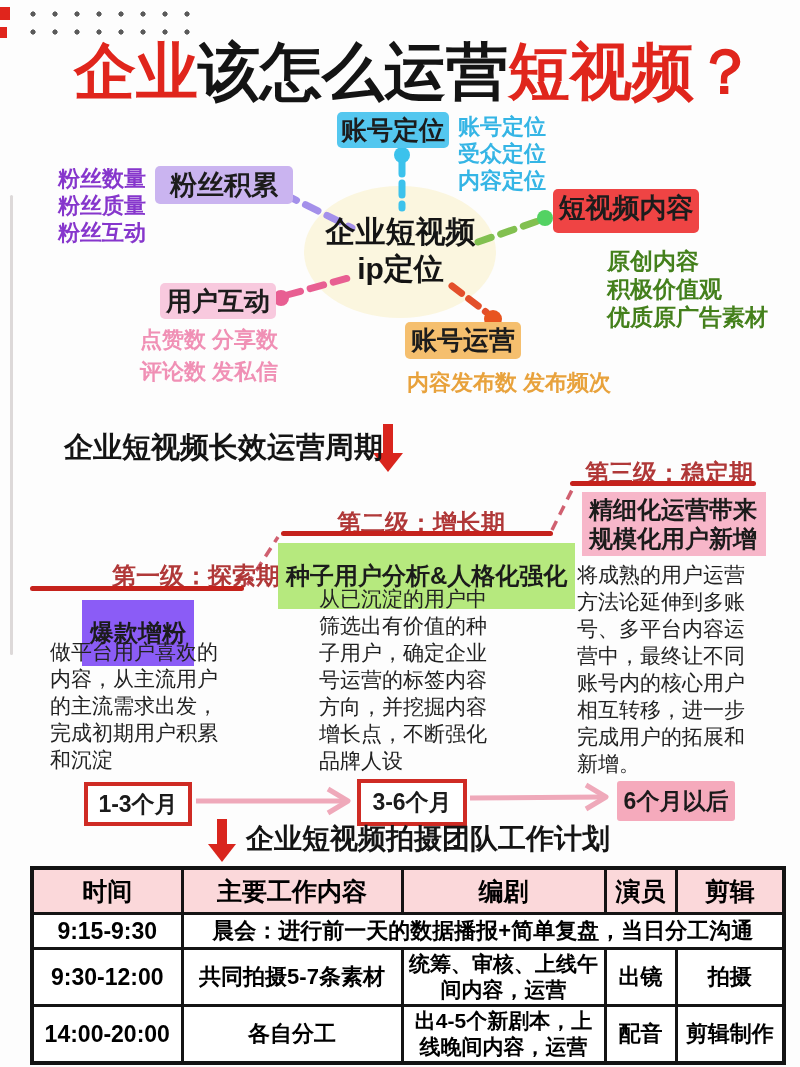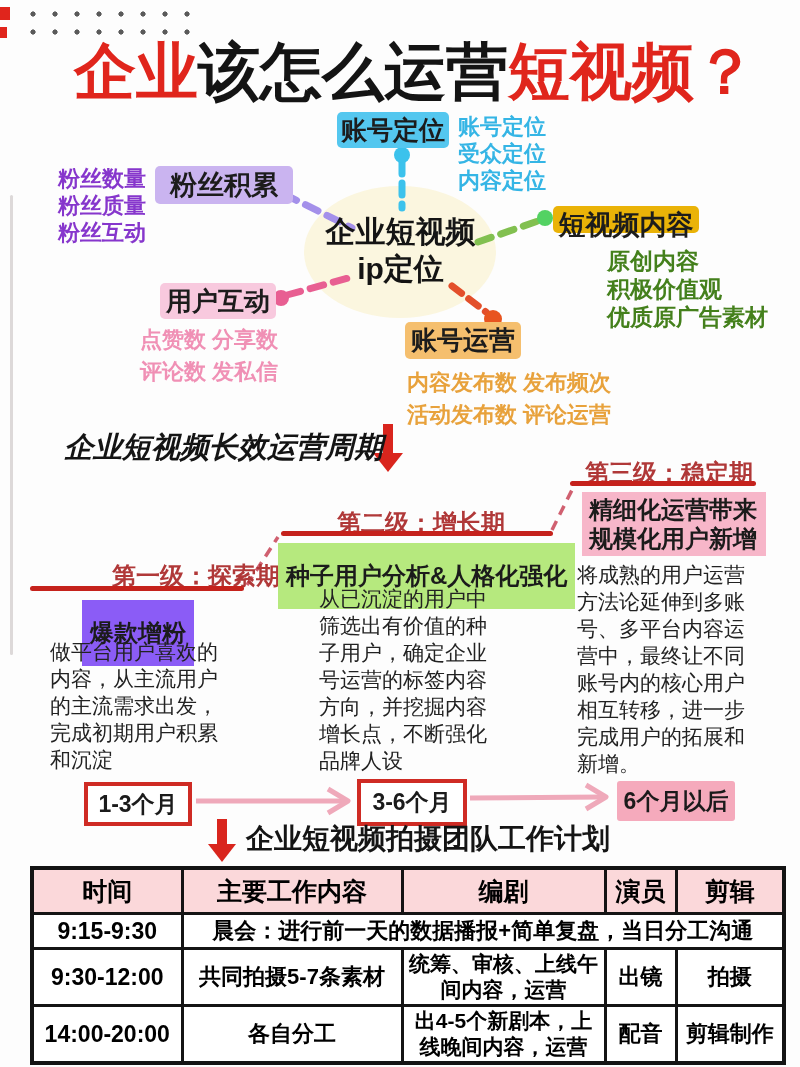--- a/index.html
+++ b/index.html
@@ -22,35 +22,35 @@
     font-size:62px;font-weight:900;letter-spacing:0px;color:#141414;white-space:nowrap;
   }
   .main-title .red{color:#e0251c;}
   
   .branch-box{
     position:absolute;text-align:center;font-weight:800;color:#1c1c1c;
     border-radius:5px;white-space:nowrap;
   }
   .box-account{left:337px;top:112px;width:112px;height:36px;line-height:36px;font-size:26px;background:#54c7ef;}
   .box-fans{left:155px;top:166px;width:138px;height:38px;line-height:38px;font-size:27px;background:#cab4f0;}
-  .box-content{left:553px;top:206px;width:146px;height:27px;line-height:38px;font-size:27px;background:#eab308;}
+  .box-content{left:553px;top:189px;width:146px;height:44px;line-height:38px;font-size:27px;background:#ef4444;}
   .box-user{left:160px;top:283px;width:116px;height:36px;line-height:36px;font-size:26px;background:#f8c9de;}
   .box-operation{left:405px;top:322px;width:116px;height:37px;line-height:37px;font-size:26px;background:#f5bf6e;}
   .branch-items{position:absolute;font-weight:700;white-space:nowrap;}
   .items-account{left:458px;top:113px;font-size:22px;line-height:27px;color:#35b5e5;}
   .items-fans{left:58px;top:165px;font-size:22px;line-height:27px;color:#8636cc;}
   .items-content{left:607px;top:247px;font-size:23px;line-height:28px;color:#44801c;}
   .items-user{left:140px;top:324px;font-size:22px;line-height:32px;color:#f090b5;}
   .items-operation{left:407px;top:367px;font-size:22px;line-height:32px;color:#e8a23c;}
   .center-node{
     position:absolute;left:318px;top:213px;width:165px;text-align:center;
     font-size:30px;line-height:37px;font-weight:900;color:#141414;white-space:nowrap;
   }
   
-  .cycle-header{position:absolute;left:64px;top:428px;font-size:29px;font-weight:900;color:#141414;white-space:nowrap;font-style:italic;}
+  .cycle-header{position:absolute;left:64px;top:428px;font-size:29px;font-weight:900;color:#141414;white-space:nowrap;}
   .stage-title{position:absolute;font-size:24px;font-weight:800;color:#b03838;white-space:nowrap;}
   .stage-underline{position:absolute;height:5px;background:#c5221c;border-radius:3px;}
   .stage-highlight{position:absolute;font-size:24px;font-weight:800;color:#1b1b1b;padding:17px 8px;}
   .hl-1{left:82px;top:600px;background:#8b5cf6;}
   .hl-2{left:278px;top:543px;background:#b6e97e;}
   .hl-3{left:582px;top:492px;background:#f7b6c9;width:170px;padding:3px 7px;line-height:29px;}
   .stage-body{position:absolute;width:188px;font-size:21px;line-height:27px;font-weight:500;color:#222;}
   .body-1{left:50px;top:638px;}
   .body-2{left:319px;top:585px;}
   .body-3{left:577px;top:561px;}
@@ -168,21 +168,20 @@
 
   <div class="branch-box box-user z2">用户互动</div>
   <div class="branch-items items-user z2">
     <div>点赞数 分享数</div>
     <div>评论数 发私信</div>
   </div>
 
   <div class="branch-box box-operation z2">账号运营</div>
   <div class="branch-items items-operation z2">
     <div>内容发布数 发布频次</div>
-    <div>活动发布数 评论运营</div>
   </div>
 
   <div class="cycle-header z2">企业短视频长效运营周期</div>
 
   <div class="stage-title z2" style="left:64px;top:560px;margin-left:48px;">第一级：探索期</div>
   <div class="stage-underline z2" style="left:30px;top:586px;width:214px;"></div>
   <div class="stage-highlight hl-1 z2">爆款增粉</div>
   <div class="stage-body body-1 z2">做平台用户喜欢的内容，从主流用户的主流需求出发，完成初期用户积累和沉淀</div>
 
   <div class="stage-title z2" style="left:337px;top:507px;">第二级：增长期</div>

